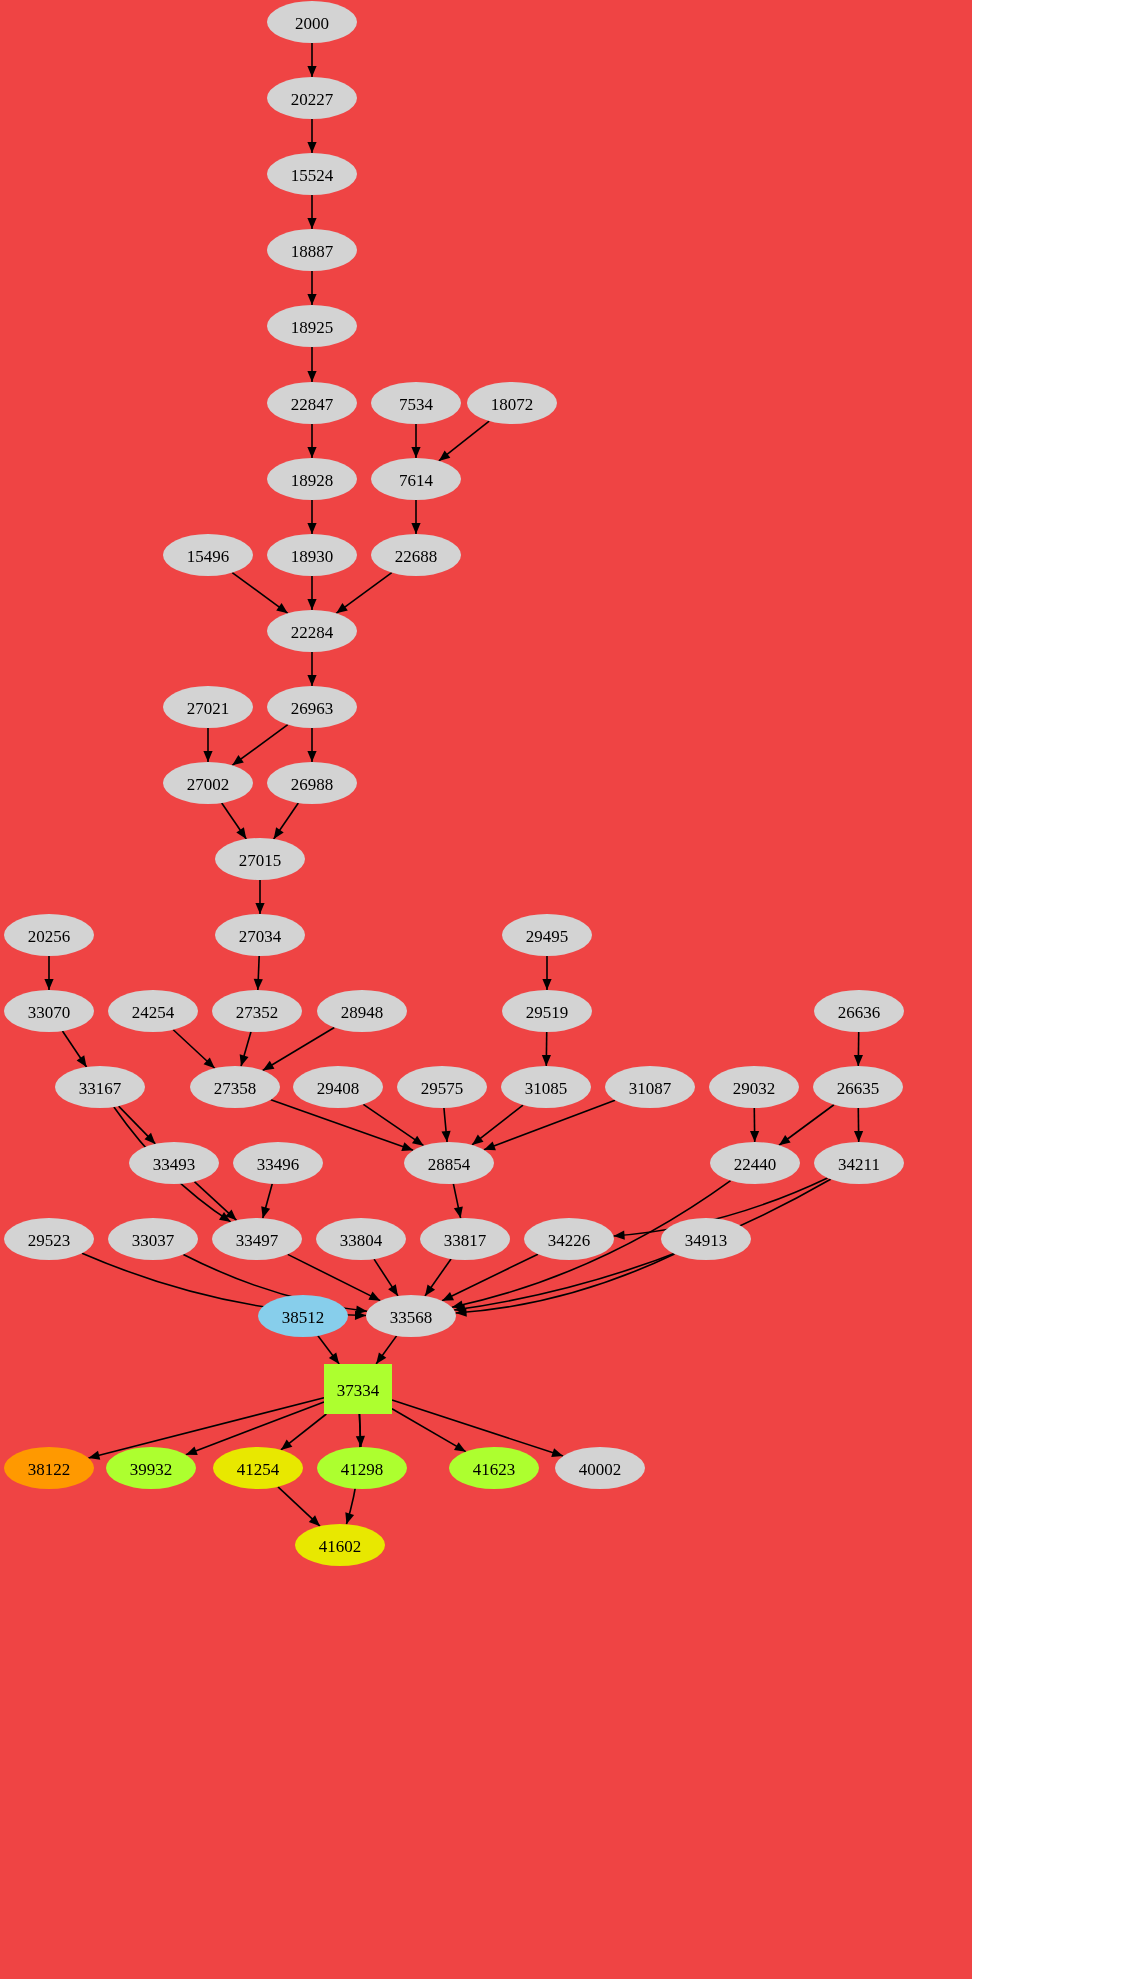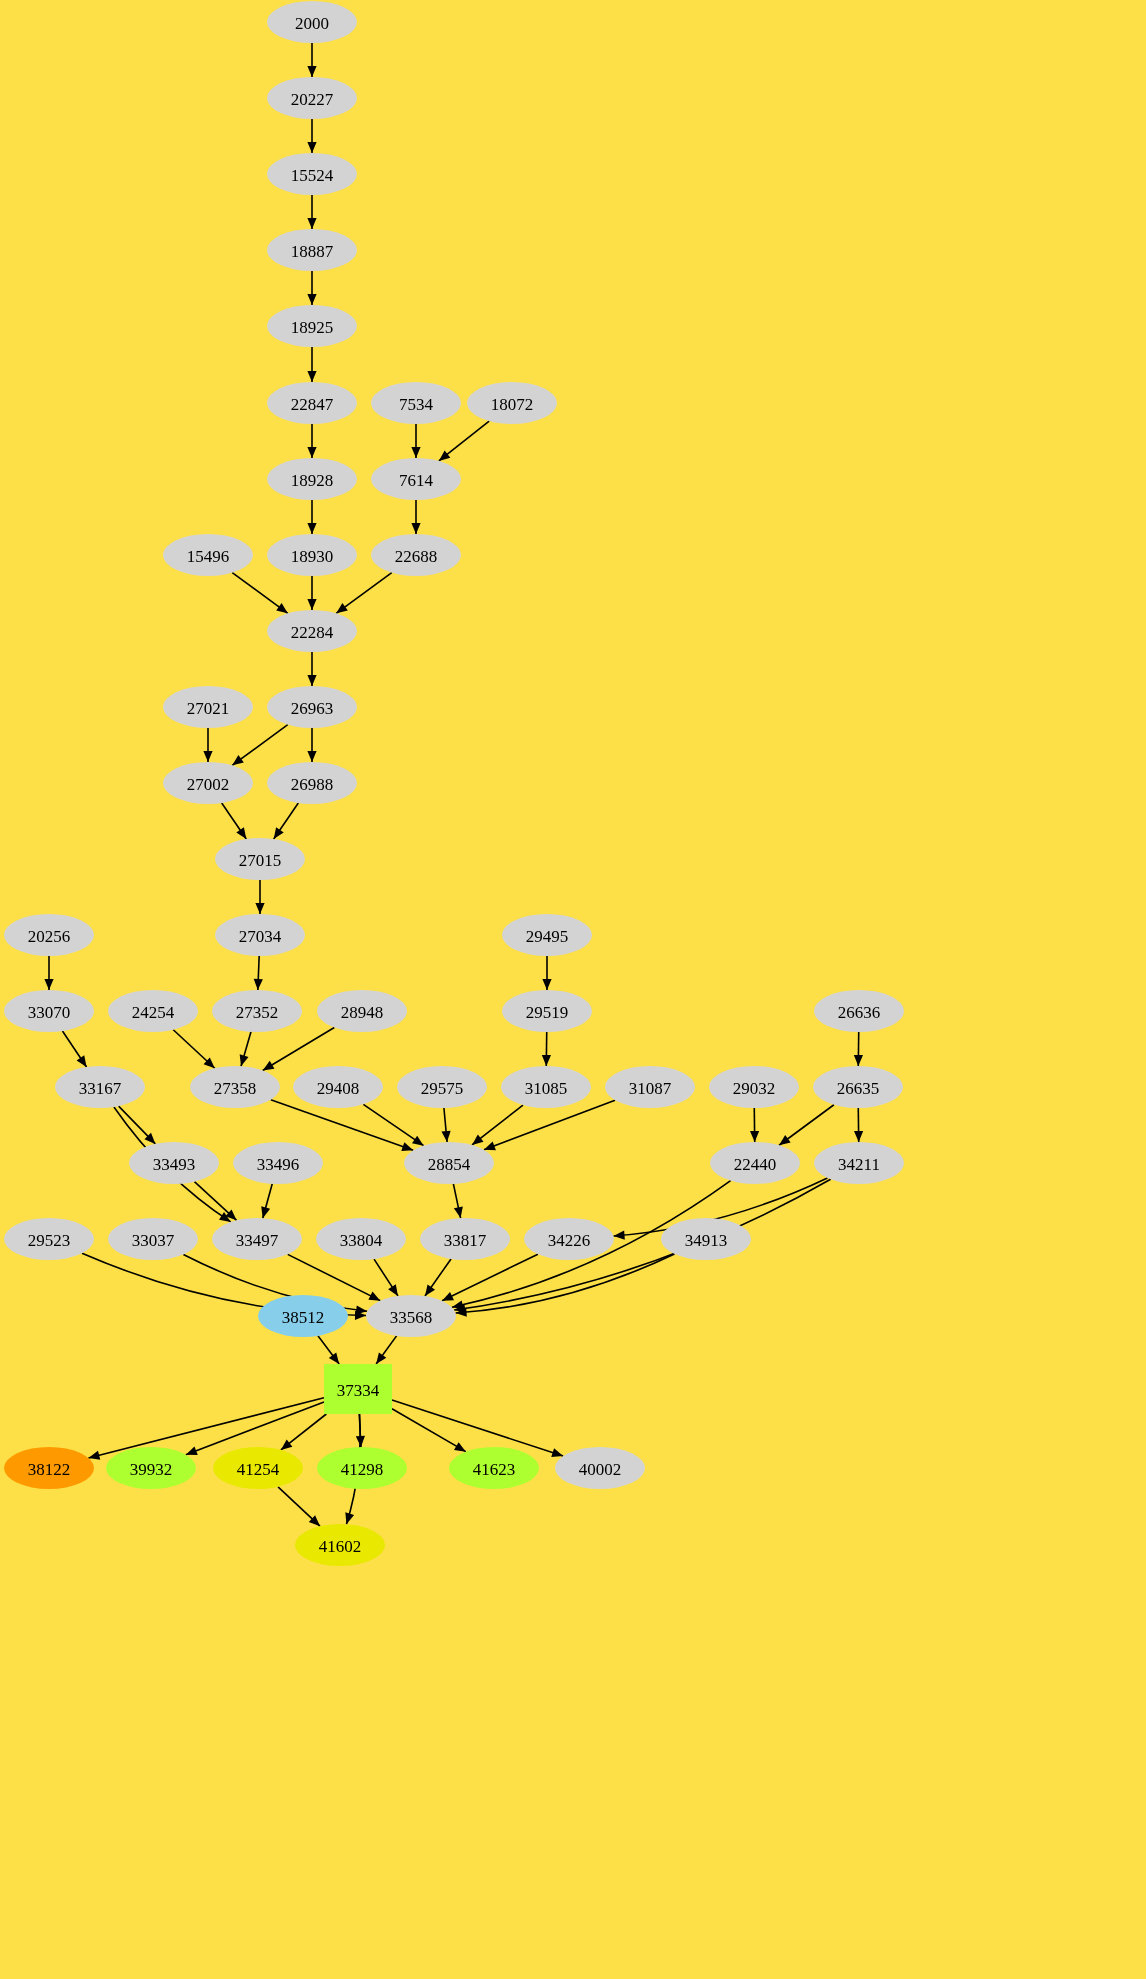--- a/index.html
+++ b/index.html
@@ -2,23 +2,23 @@
 <html><head>
 <meta charset="utf-8">
 <style>
   html, body {
     margin: 0;
     padding: 0;
     background: #ffffff;
   }
   #graph-root {
     position: relative;
-    width: 1146px;
+    width: 972px;
     height: 1979px;
-    background: #fde047;
+    background: #ef4444;
     font-family: "Liberation Serif", "DejaVu Serif", serif;
   }
   svg#graph-canvas {
     display: block;
     width: 1146px;
     height: 1979px;
   }
   .node-label {
     font-family: "Liberation Serif", "DejaVu Serif", serif;
     font-size: 17px;

